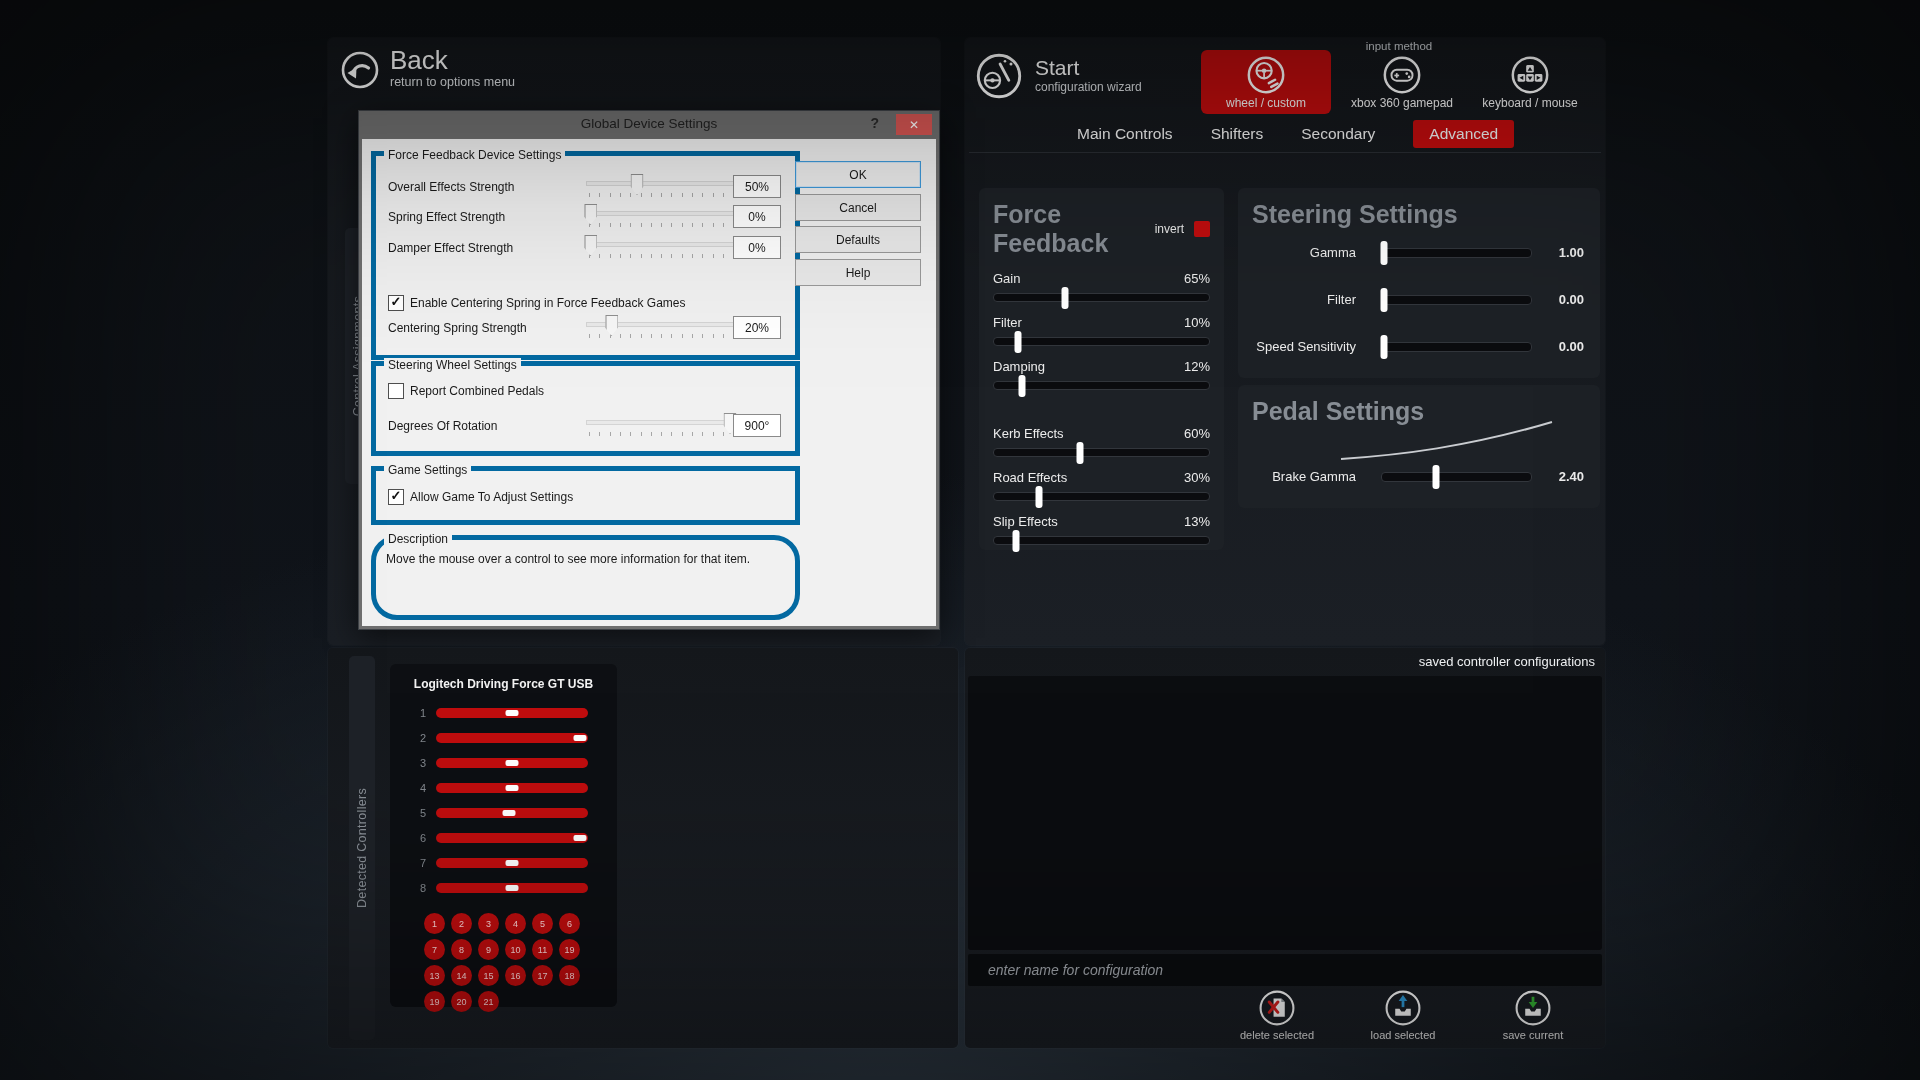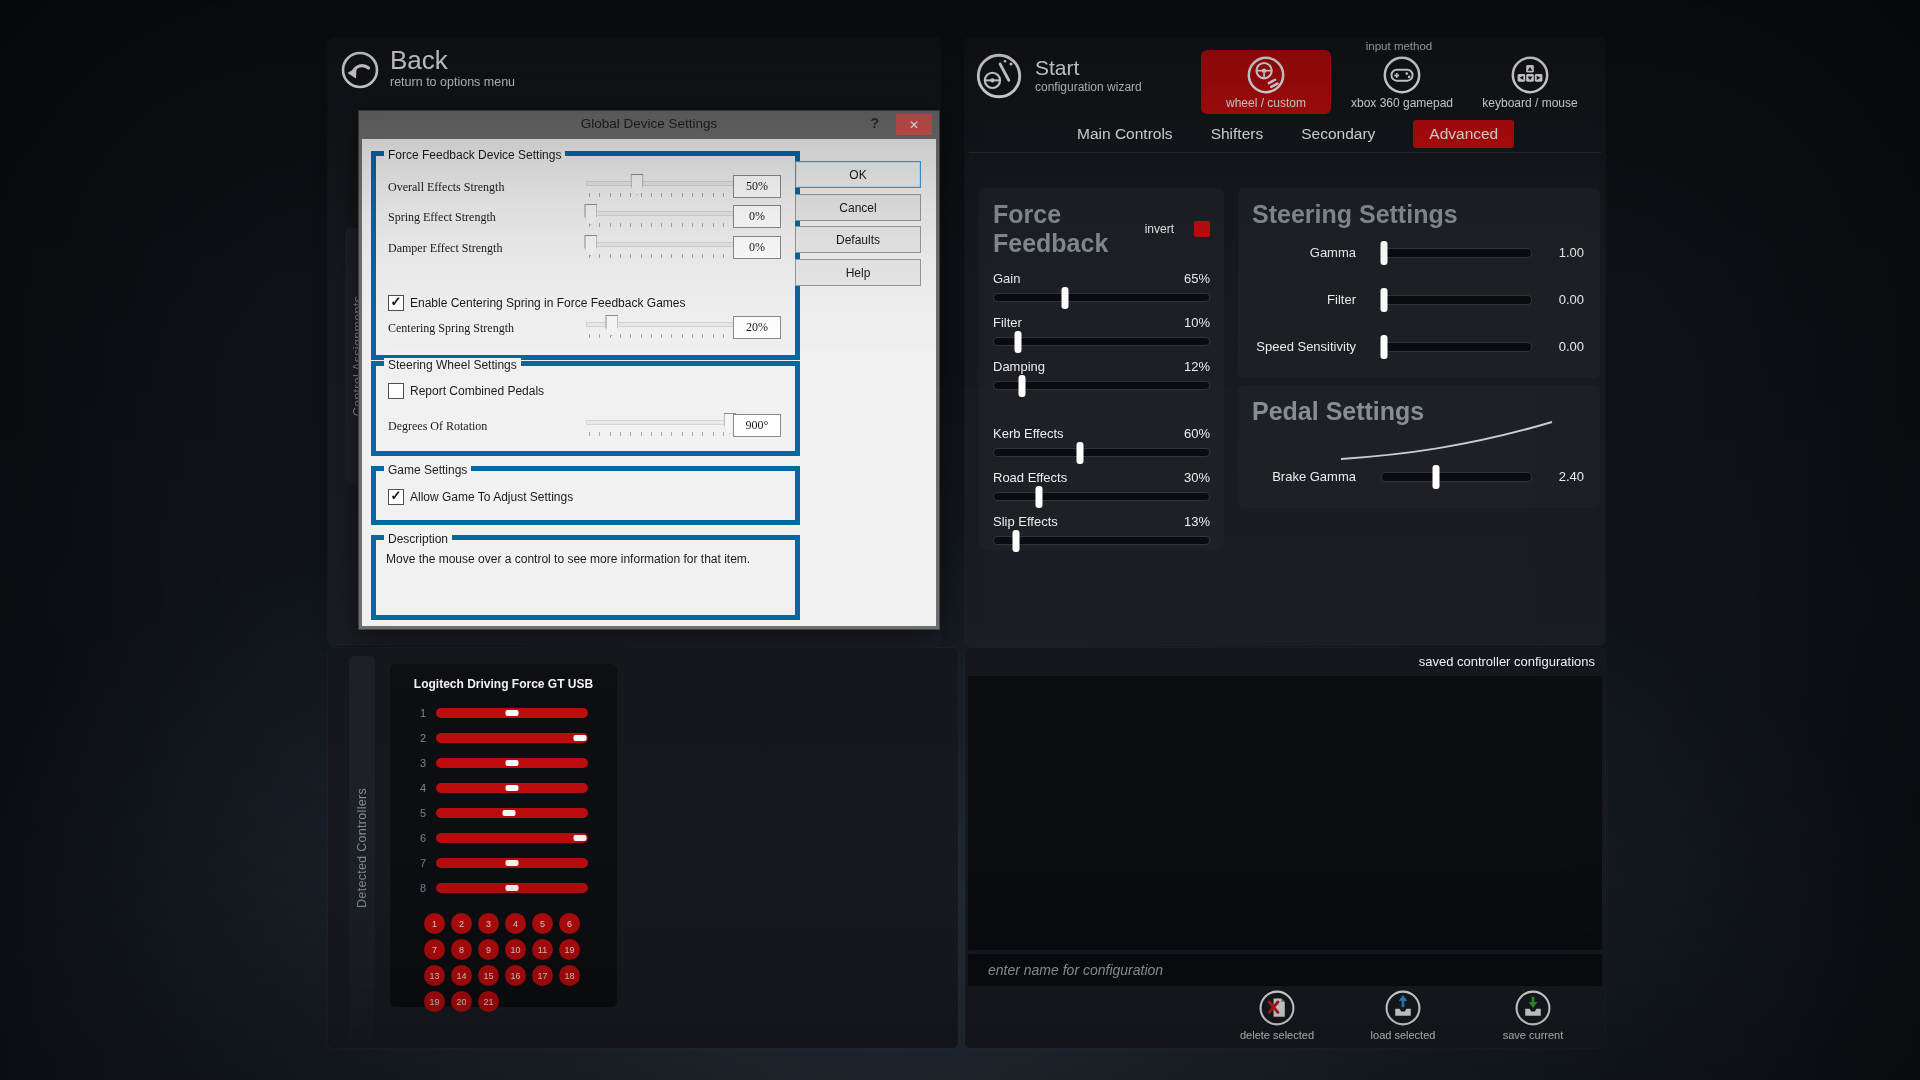--- a/index.html
+++ b/index.html
@@ -42,23 +42,23 @@
   .dlg-close{position:absolute;right:7px;top:3px;width:36px;height:21px;background:#d65653;
     color:#fff;display:flex;align-items:center;justify-content:center;font-size:12px;}
   .dlg-body{position:absolute;left:3px;right:3px;top:28px;bottom:3px;background:#f1f1f1;}
 
   .dgroup{position:absolute;border:5px solid #0369a1;}
   .dgroup-label{position:absolute;top:-8px;left:8px;background:#f1f1f1;padding:0 4px;
     font-size:12px;color:#1c1c1c;white-space:nowrap;}
   #g-ffb{left:9px;top:12px;width:419px;height:199px;}
   #g-wheel{left:9px;top:222px;width:419px;height:85px;}
   #g-game{left:9px;top:327px;width:419px;height:49px;}
-  #g-desc{left:9px;top:396px;width:419px;height:75px;}
-
-  .drow{position:absolute;left:12px;right:8px;height:30px;font-family:Liberation Serif, serif;}
+  #g-desc{left:9px;top:396px;width:419px;height:75px;border-radius:26px;}
+
+  .drow{position:absolute;left:12px;right:8px;height:30px;}
   .dlabel{position:absolute;left:0;top:8px;font-size:12px;color:#1a1a1a;white-space:nowrap;}
   .dval{position:absolute;right:6px;top:3px;width:46px;height:21px;background:#fff;
     border:1px solid #8a8a8a;display:flex;align-items:center;justify-content:center;
     font-size:12px;color:#1a1a1a;}
   .wslider{position:absolute;left:198px;top:0;width:150px;height:30px;}
   .wtrack{position:absolute;left:0;right:0;top:9px;height:3px;background:#e9e9e9;border:1px solid #d4d4d4;}
   .wticks{position:absolute;left:3px;right:3px;top:21px;height:4px;
     background:repeating-linear-gradient(90deg,#a7a7a7 0 1px,transparent 1px 10.3px);}
   .wthumb{position:absolute;top:2px;width:11px;height:19px;background:#f6f6f6;border:1px solid #8f8f8f;
     clip-path:polygon(0 0,100% 0,100% 60%,50% 100%,0 60%);transform:translateX(-50%);}
@@ -92,36 +92,36 @@
     font-size:15.5px;color:#f0f0f0;}
   .tab.active{background:#c00d0e;padding:5px 16px;border-radius:3px;}
 
   
   .gpanel{position:absolute;background:#1d2126;border-radius:6px;}
   #ff-panel{left:14px;top:150px;width:245px;height:362px;}
   #st-panel{left:273px;top:150px;width:362px;height:190px;}
   #pd-panel{left:273px;top:347px;width:362px;height:123px;}
   .gp-title-row{display:flex;align-items:center;justify-content:space-between;margin:12px 14px 0;}
   .gp-title{font-size:25px;color:#878d94;font-weight:bold;}
-  .invert{display:flex;align-items:center;gap:20px;}
+  .invert{display:flex;align-items:center;gap:10px;}
   .invert-lab{font-size:12px;color:#e9e9e9;}
   .invert-box{width:16px;height:16px;background:#c00d0e;border-radius:2px;}
   .gp-row{margin:13px 14px 0;}
   .gp-row.gap{margin-top:36px;}
   .gp-head{display:flex;justify-content:space-between;font-size:13px;color:#ececec;}
   .g-track{position:relative;margin-top:7px;height:7px;background:#0b0c0f;
     border:1px solid #32363c;border-radius:4px;}
   .g-thumb{position:absolute;top:50%;width:7px;height:22px;background:#fff;border-radius:3px;
     transform:translate(-50%,-50%);}
   .sl-row{display:flex;align-items:center;padding:0 16px;height:47px;}
   .sl-label{width:102px;text-align:right;font-size:13px;color:#ececec;margin-right:25px;flex:none;}
   .sl-track{flex:1;position:relative;height:8px;background:#0b0c0f;border:1px solid #32363c;border-radius:4px;}
   .sl-thumb{position:absolute;top:50%;width:7px;height:24px;background:#fff;border-radius:3px;
     transform:translate(-50%,-50%);}
-  .sl-val{width:42px;text-align:right;font-size:13px;color:#ececec;margin-left:10px;flex:none;}
+  .sl-val{width:42px;text-align:right;font-size:13px;color:#ececec;margin-left:10px;flex:none;font-weight:bold;}
   #pedal-curve{position:absolute;left:100px;top:32px;width:220px;height:46px;}
   #brake-row{position:absolute;left:0;right:0;bottom:8px;}
 
   
   #ctrl-box{position:absolute;left:62px;top:16px;width:227px;height:343px;background:#0d0f13;border-radius:6px;}
   .ctrl-title{text-align:center;padding-top:13px;font-size:12px;font-weight:bold;color:#f2f2f2;}
   #axes{margin-top:9px;}
   .axis-row{display:flex;align-items:center;height:25px;padding-left:22px;}
   .axis-num{width:14px;text-align:right;font-size:11px;color:#82878d;margin-right:10px;flex:none;}
   .axis-bar{position:relative;width:152px;height:10px;background:#c00d0e;border-radius:5px;}

